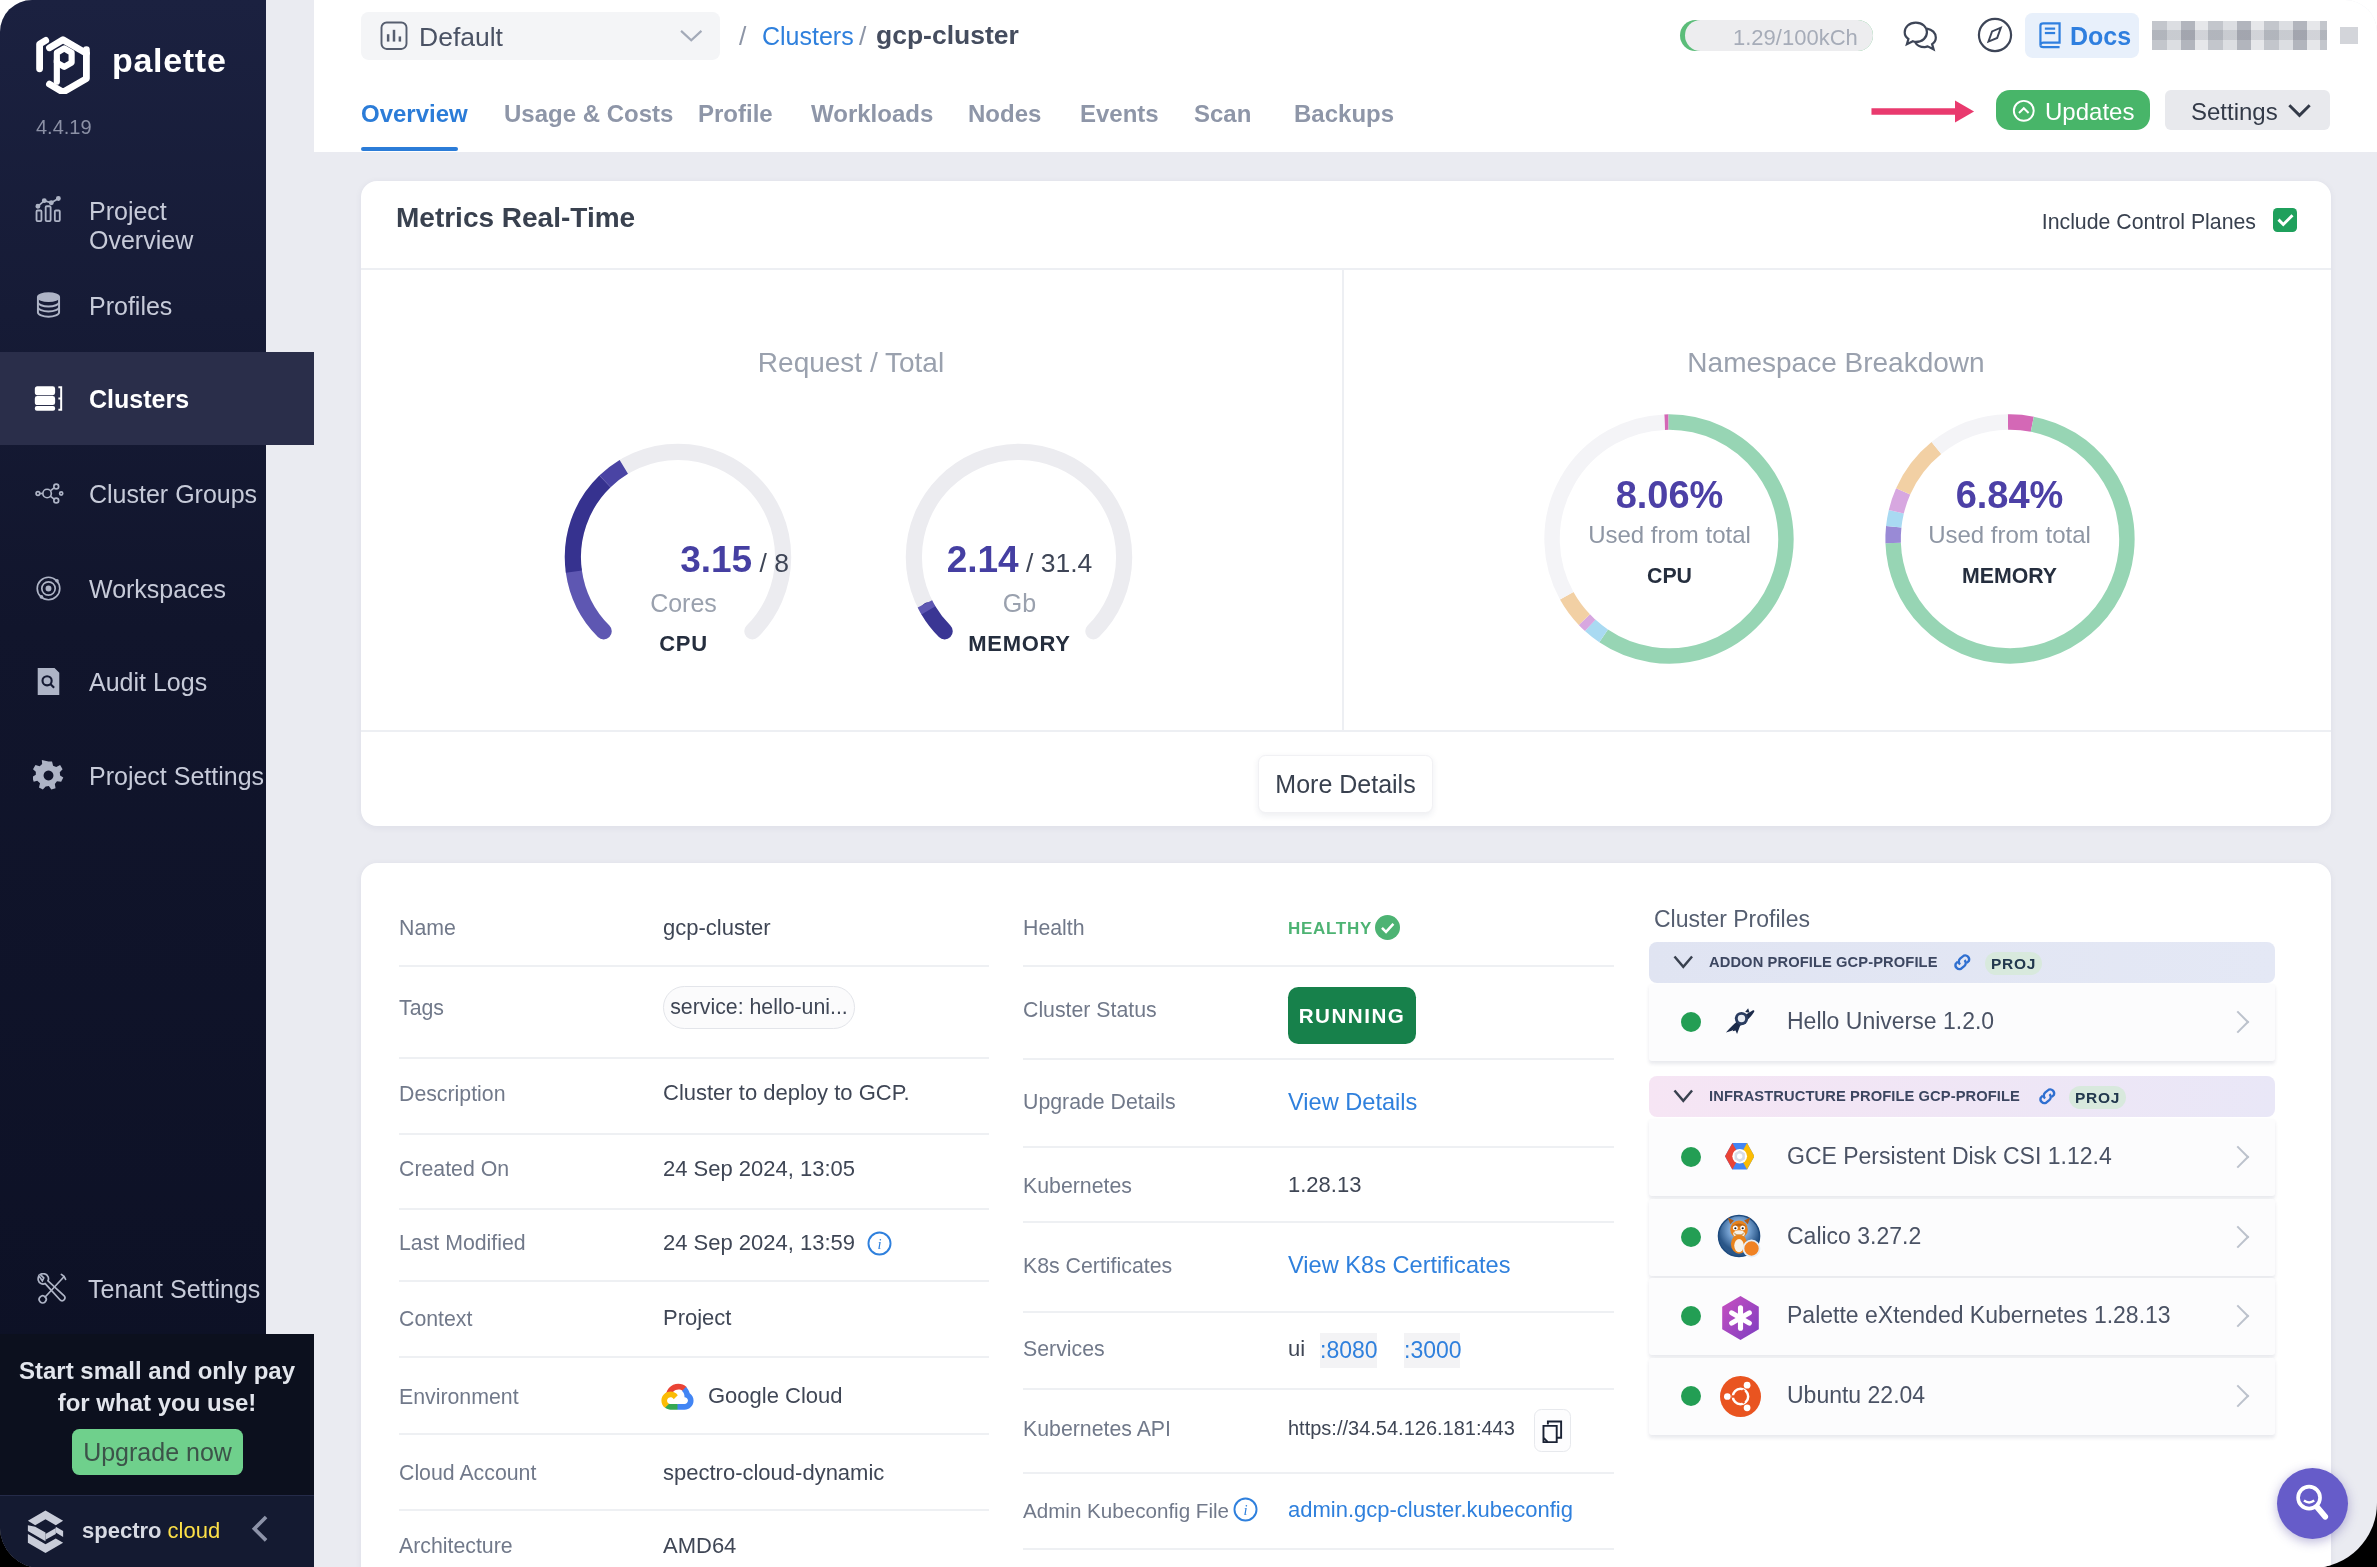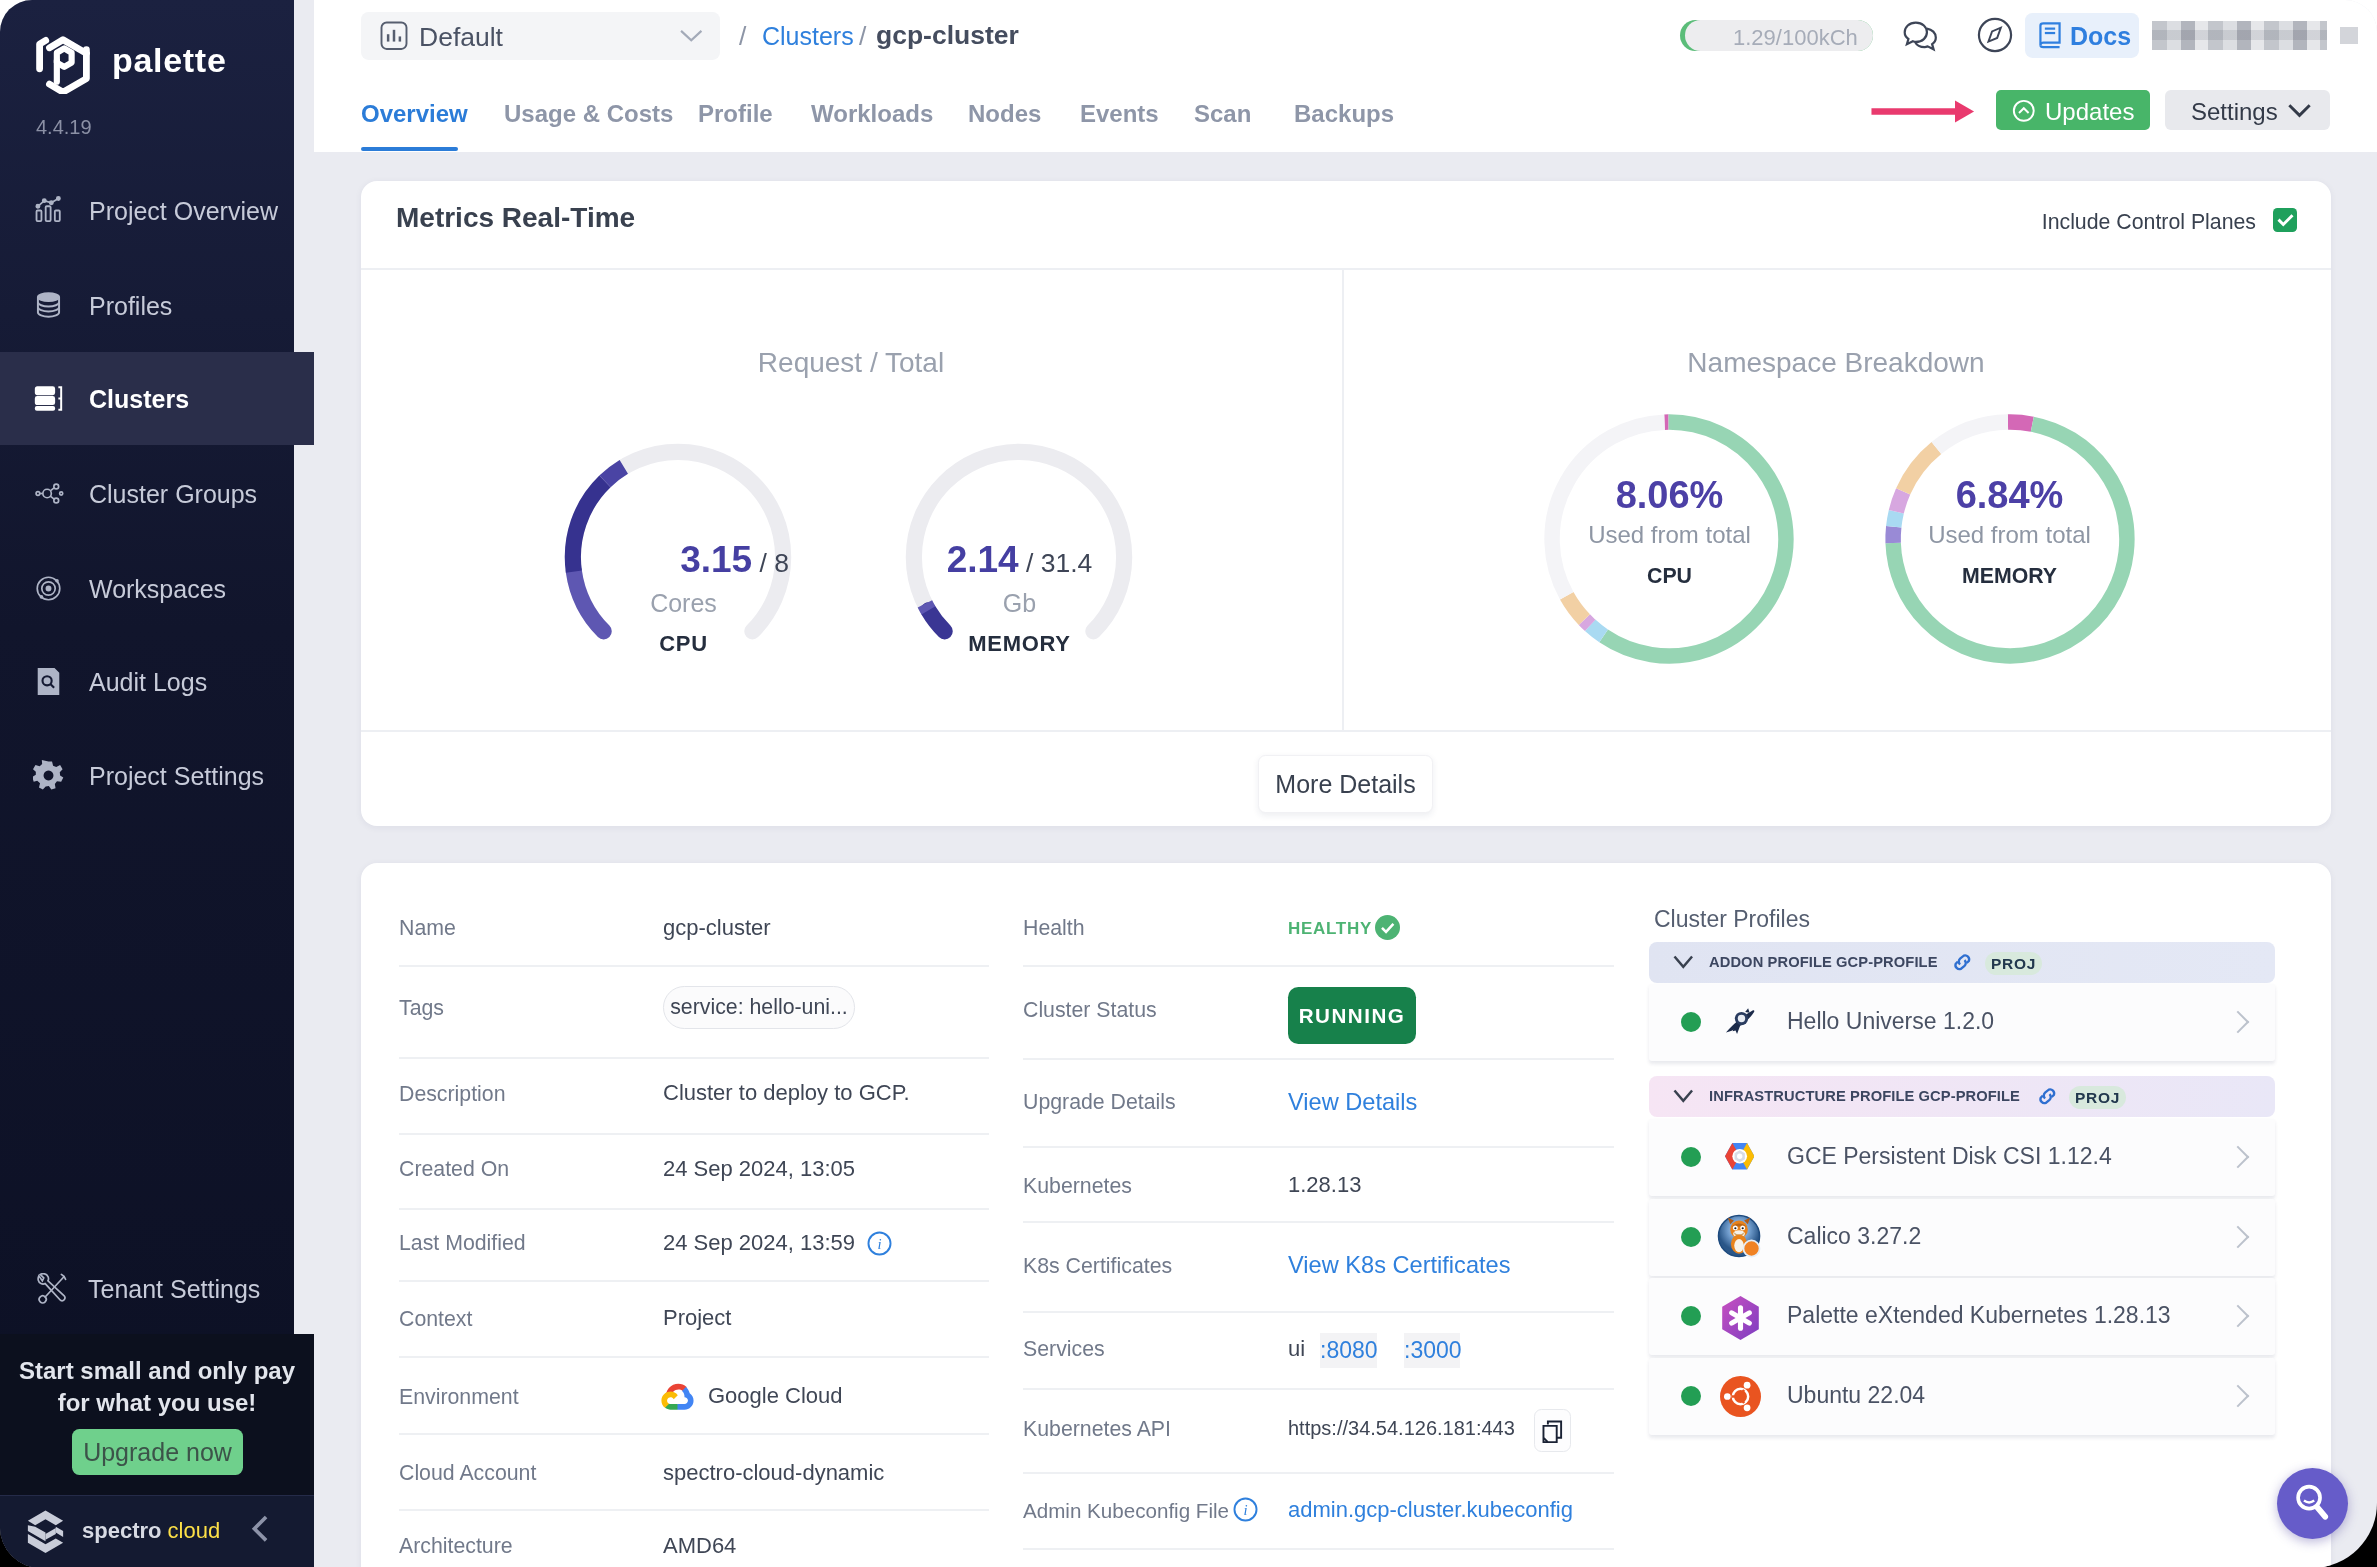--- a/index.html
+++ b/index.html
@@ -8,24 +8,24 @@
 .page { position:absolute; left:0; top:0; width:2377px; height:1568px; overflow:hidden;
   border-radius:32px 32px 65px 41px; background:#eaebf1; }
 .abs { position:absolute; }
 
 .header { position:absolute; left:314px; top:0; width:2064px; height:152px; background:#fff; }
 .selectbox { position:absolute; left:47px; top:11.8px; width:359px; height:48px; background:#f4f5f7; border-radius:7.4px; }
 .crumb { position:absolute; top:20.6px; font-size:26.5px; color:#8d95a6; }
 .tab { position:absolute; top:100px; font-size:24px; font-weight:bold; color:#8e96a8; }
 .tab.active { color:#2b7cd8; }
 .underline { position:absolute; left:47px; top:147px; width:97px; height:4.4px; background:#2b7cd8; border-radius:2.2px; }
-.btn-updates { position:absolute; left:1682px; top:90px; width:154px; height:40px; background:#48b569; border-radius:5px; }
+.btn-updates { position:absolute; left:1682px; top:90px; width:154px; height:40px; background:#48b569; border-radius:14px; }
 .btn-settings { position:absolute; left:1851px; top:90px; width:165px; height:40px; background:#e8e9ed; border-radius:5.9px; }
 
-.sidebar { position:absolute; left:0; top:0; width:294px; height:1568px;
+.sidebar { position:absolute; left:0; top:0; width:266px; height:1568px;
   background:linear-gradient(180deg,#1b2140 0%,#11152c 40%,#0c1024 100%); }
 .navtxt { position:absolute; left:89px; font-size:25px; color:#c7cbd9; }
 .navico { position:absolute; left:33px; width:31px; height:31px; }
 .selrow { position:absolute; left:0; top:352px; width:314px; height:93px; background:#2a2e4a; }
 
 .card1 { position:absolute; left:361px; top:181px; width:1970px; height:645px; background:#fff; border-radius:16px; box-shadow:0 1.5px 7.4px rgba(30,40,80,.06); }
 .card2 { position:absolute; left:361px; top:863px; width:1970px; height:736px; background:#fff; border-radius:16px; box-shadow:0 1.5px 7.4px rgba(30,40,80,.06); }
 .hdiv { position:absolute; height:1.5px; background:#edeff3; }
 .lbl { position:absolute; font-size:21.3px; color:#71798a; }
 .val { position:absolute; font-size:22px; color:#3f4655; }

